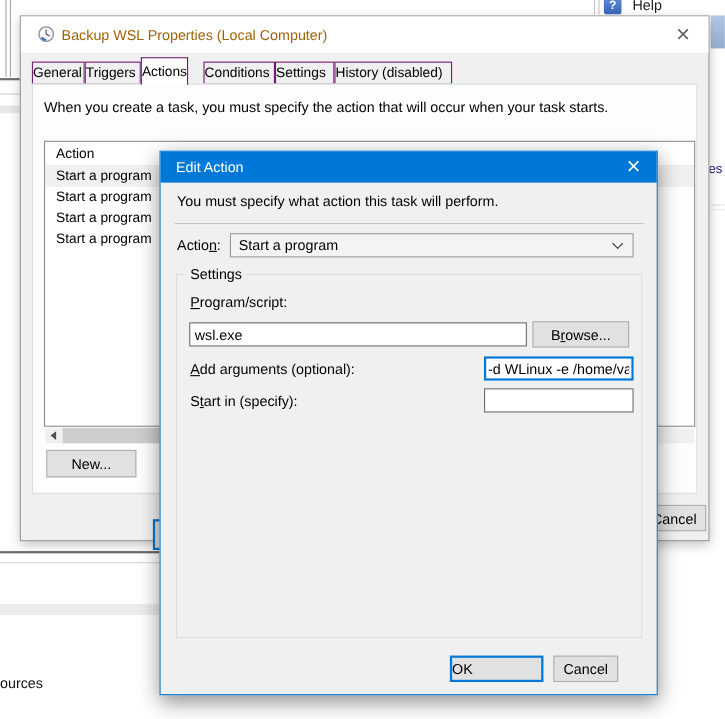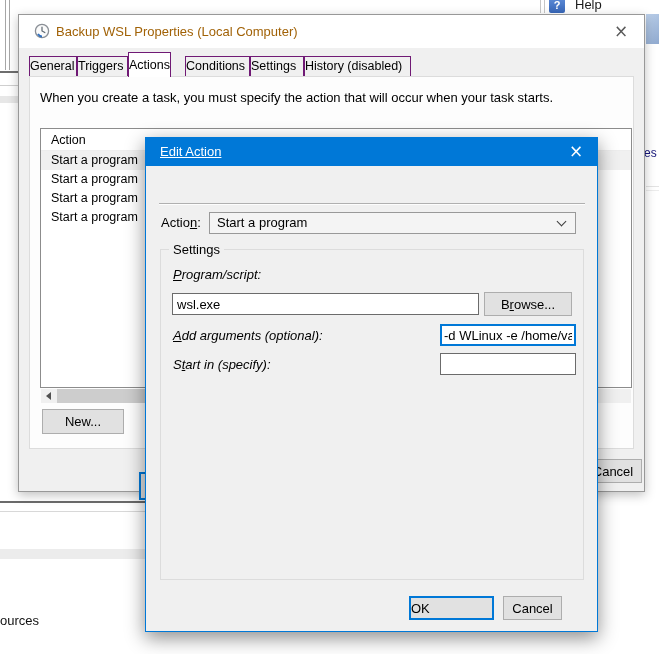--- a/index.html
+++ b/index.html
@@ -52,31 +52,31 @@
   .hscroll-arrow::after { content:""; position:absolute; left:5px; top:3px; border-top:4px solid transparent; border-bottom:4px solid transparent; border-right:5px solid #515151; }
   .hscroll-thumb { position:absolute; left:16px; top:0; width:300px; height:14px; background:#cdcdcd; }
 
   .btn { background:#e1e1e1; border:1px solid #adadad; font-size:13px; text-align:center; color:#000; font-family:inherit; }
   .new-btn { position:absolute; left:12px; top:332px; width:82px; height:25px; line-height:22px; }
   .edit-btn-fragment { position:absolute; left:109px; top:395px; width:75px; height:28px; border:2px solid #0078d7; background:#e1e1e1; }
   .props-cancel { position:absolute; left:565px; top:444px; width:58px; height:24px; line-height:21px; }
 
   
   .edit-dialog { left:145px; top:137px; width:453px; height:495px; background:#f0f0f0; border:1px solid #0078d7; box-shadow:0 6px 18px rgba(0,0,0,0.45); z-index:10; }
-  .edit-titlebar { position:absolute; left:0; top:0; width:100%; height:28px; background:#0078d7; color:#fff; font-size:13px; line-height:28px; padding-left:14px;text-decoration:underline; }
+  .edit-titlebar { position:absolute; left:0; top:0; width:100%; height:28px; background:#0078d7; color:#fff; font-size:13px; line-height:28px; padding-left:14px; }
   .edit-close { position:absolute; right:0; top:0; width:42px; height:28px; color:#fff; font-size:17px; line-height:26px; text-align:center; }
   .edit-info { position:absolute; left:15px; top:37px; font-size:13px; white-space:nowrap; }
   .edit-divider { position:absolute; left:13px; top:65px; width:426px; height:2px; border-top:1px solid #b0b0b0; border-bottom:1px solid #fdfdfd; }
   .action-label { position:absolute; left:15px; top:77px; font-size:13px; }
   .combo { position:absolute; left:63px; top:74px; width:367px; height:22px; background:#f4f4f4; border:1px solid #999; font-size:13px; line-height:20px; padding-left:7px; }
   .combo-chevron { position:absolute; right:10px; top:5px; width:7px; height:7px; border-right:1.4px solid #3c3c3c; border-bottom:1.4px solid #3c3c3c; transform:rotate(45deg); }
 
   .group { position:absolute; left:14px; top:111px; width:424px; height:331px; border:1px solid #dcdcdc; }
   .group-label { position:absolute; top:-8px; left:8px; background:#f0f0f0; padding:0 4px; font-size:13px; }
-  .fld-label { position:absolute; font-size:13px; white-space:nowrap;font-style:italic; }
+  .fld-label { position:absolute; font-size:13px; white-space:nowrap; }
   .lab-program { left:12px; top:17px; }
   .lab-args { left:12px; top:78px; }
   .lab-startin { left:12px; top:107px; }
   .tb { position:absolute; background:#fff; border:1px solid #6b6b6b; font-size:13px; font-family:inherit; padding:0 4px; outline:none; }
   .tb-program { left:11px; top:43px; width:307px; height:22px; }
   .tb-args { left:279px; top:74px; width:136px; height:22px; border:2px solid #0078d7; padding:0 2px; }
   .tb-startin { left:279px; top:103px; width:136px; height:22px; }
   .browse-btn { position:absolute; left:323px; top:42px; width:88px; height:24px; line-height:21px; }
   .ok-btn { position:absolute; left:263px; top:458px; width:85px; height:24px; border:2px solid #0078d7; background:#e1e1e1; font-size:13px; line-height:19px; text-align:left; }
   .cancel-btn { position:absolute; left:357px; top:458px; width:59px; height:24px; line-height:21px; }
@@ -144,20 +144,21 @@
 
   <button class="btn props-cancel">Cancel</button>
 </div>
 
 <div class="abs edit-dialog">
   <div class="edit-titlebar">
     <span>Edit Action</span>
     <span class="edit-close x-glyph">×</span>
   </div>
 
+  <div class="edit-info">You must specify what action this task will perform.</div>
   <div class="edit-divider"></div>
 
   <label class="action-label"><span>Actio</span><span class="mn">n</span><span>:</span></label>
   <div class="combo">
     <span>Start a program</span>
     <span class="combo-chevron"></span>
   </div>
 
   <div class="group">
     <span class="group-label">Settings</span>

